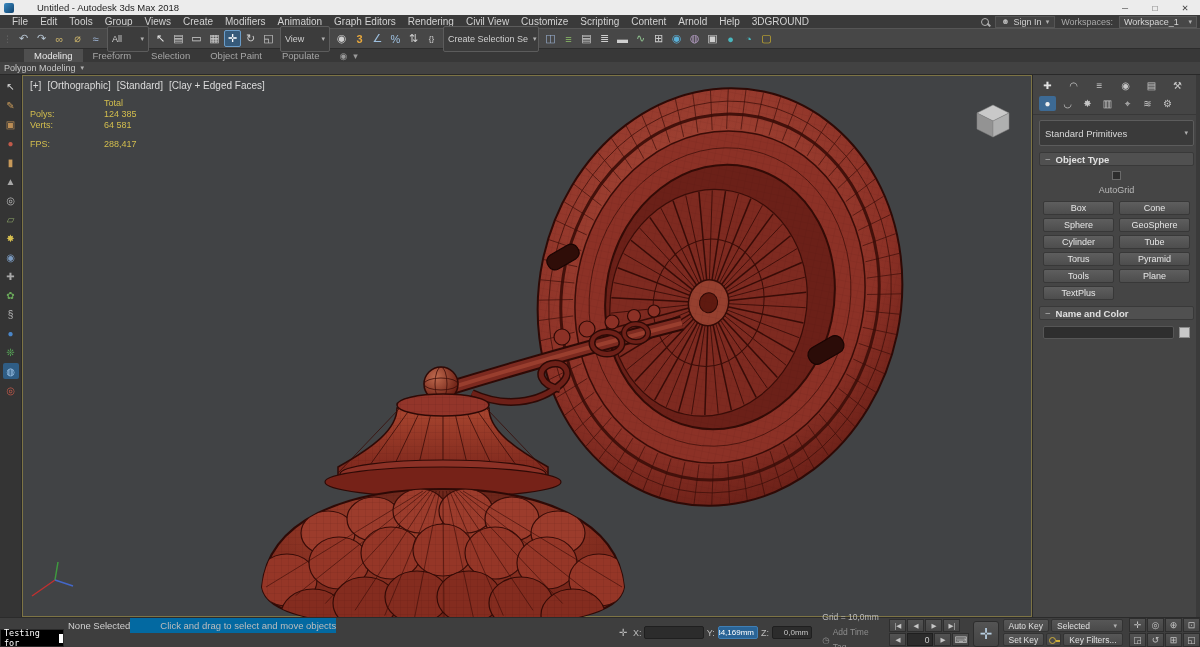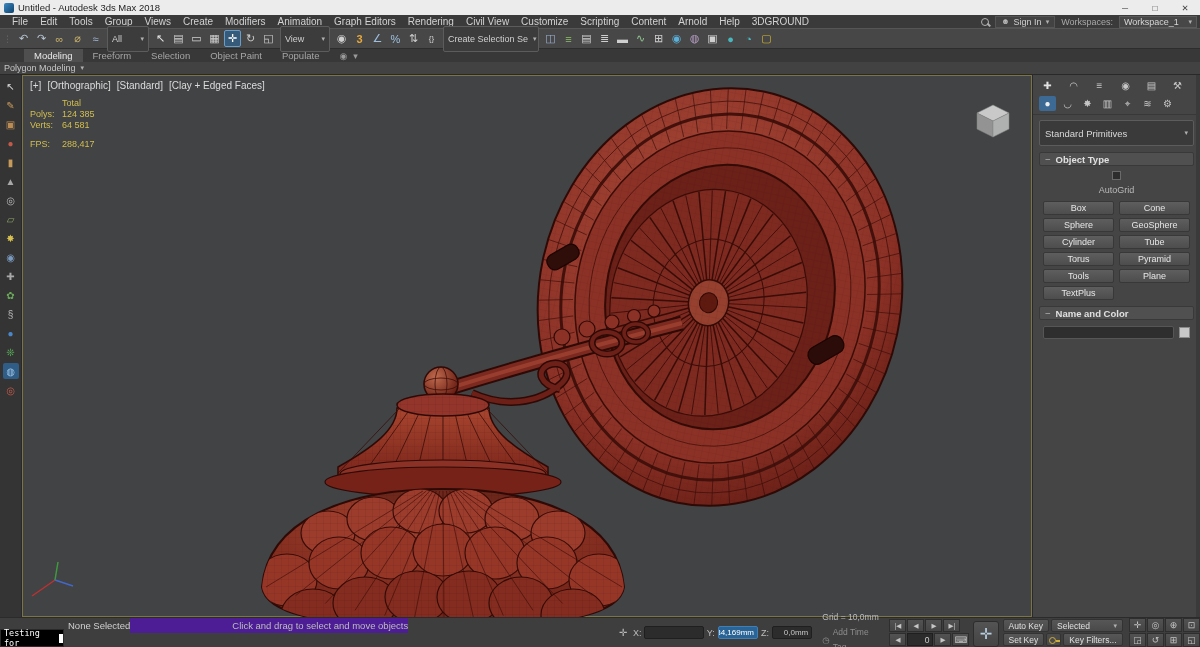--- a/index.html
+++ b/index.html
@@ -1,20 +1,20 @@
 <!DOCTYPE html>
 <html><head>
 <meta charset="utf-8">
 <style>
   * { margin:0; padding:0; box-sizing:border-box; }
   html,body { width:1200px; height:647px; overflow:hidden; }
   body { font-family:"Liberation Sans", sans-serif; background:#3c3c3c; position:relative; font-size:10px; color:#ccc; }
 
   
-  .titlebar { height:15px; background:#ececec; display:flex; align-items:center; padding-left:4px; gap:4px; }
+  .titlebar { height:15px; background:#ececec; display:flex; align-items:center; padding-left:4px; gap:23px; }
   .app-icon { width:10px; height:10px; border-radius:2px; background:linear-gradient(135deg,#3b8ac2,#10436e); }
   .title-text { font-size:9.5px; color:#222; }
   .win-controls { margin-left:auto; display:flex; height:100%; }
   .win-btn { width:30px; height:100%; display:flex; align-items:center; justify-content:center; font-size:8.5px; color:#444; }
 
   
   .menubar { height:13px; background:#3a3a3a; display:flex; align-items:center; padding-left:6px; }
   .menu-item { padding:16px 6px; font-size:10px; color:#d2d2d2; white-space:nowrap; cursor:default; }
   .menu-right { margin-left:auto; display:flex; align-items:center; gap:6px; padding-right:3px; }
   .mag { width:8px; height:8px; border:1.2px solid #b0b0b0; border-radius:50%; position:relative; }
@@ -38,21 +38,21 @@
 
   
   .main { height:542px; display:flex; position:relative; }
   .leftstrip { width:22px; background:#343434; border-right:1px solid #292929; display:flex; flex-direction:column; align-items:center; gap:3px; padding-top:3px; }
   .ls-icon { width:16px; height:16px; display:flex; align-items:center; justify-content:center; font-size:10px; }
 
   .viewport { position:relative; width:1010px; height:542px; background:#414345; box-shadow:inset 0 0 0 1px rgba(185,165,70,.5); }
   .viewport svg { position:absolute; inset:0; }
   .vp-label { position:absolute; top:5px; left:8px; display:flex; gap:6px; font-size:10px; color:#dcdcdc; z-index:3; }
   .vp-stats { position:absolute; top:23px; left:8px; z-index:3; font-size:9px; line-height:11px; color:#d3be4e; }
-  .srow { display:flex; }
+  .srow { display:flex;gap:42px; }
   .sl { width:32px; }
   .fpsrow { margin-top:8px; }
 
   
   .cmdpanel { width:168px; background:#454545; border-left:1px solid #2a2a2a; position:relative; display:flex; flex-direction:column; }
   .panel-tabs { display:flex; justify-content:space-between; padding:3px 14px 1px 6px; }
   .p-icon { width:17px; height:15px; display:flex; align-items:center; justify-content:center; font-size:10px; }
   .panel-cats { display:flex; gap:3px; padding:2px 6px 3px; border-bottom:1px solid #383838; }
   .prim-dd { margin:5px 6px 2px; height:15px; background:#3a3a3a; border:1px solid #5c5c5c; border-radius:2px; display:flex; align-items:center; justify-content:space-between; padding:12px 5px; font-size:9.5px; color:#d8d8d8; }
   .rollout { margin:4px 6px 0; height:14px; background:#505050; border:1px solid #393939; border-radius:2px; display:flex; align-items:center; gap:5px; padding:0 5px; font-size:9.5px; font-weight:bold; color:#e0e0e0; }
@@ -63,21 +63,21 @@
   .obj-btn { height:14px; background:linear-gradient(#5e5e5e,#4d4d4d); border:1px solid #383838; border-radius:2px; color:#e6e6e6; font-size:9px; display:flex; align-items:center; justify-content:center; }
   .nc-row { display:flex; align-items:center; gap:5px; padding:6px 10px; }
   .name-field { flex:1; height:13px; background:#2e2e2e; border:1px solid #565656; border-radius:2px; }
   .color-swatch { width:11px; height:11px; background:#c8c8c8; border:1px solid #8a8a8a; }
   .panel-scrollbar { position:absolute; right:0; top:0; bottom:0; width:4px; background:#3a3a3a; }
 
   
   .statusbar { height:30px; background:#3e3e3e; border-top:1px solid #2b2b2b; display:flex; position:relative; }
   .sb-left { width:640px; display:flex; flex-direction:row; }
   .sb-row1 { height:15px; display:flex; align-items:center; padding-left:68px; font-size:9.5px; color:#d0d0d0; }
-  .sb-row2 { height:15px; background:#4c1d95; display:flex; align-items:center; padding-left:102px; font-size:9.5px; color:#bdbdbd; }
+  .sb-row2 { height:15px; background:#0369a1; display:flex; align-items:center; padding-left:30px; font-size:9.5px; color:#bdbdbd; }
   .testing-overlay { position:absolute; left:0; bottom:0; width:64px; height:18px; background:#000; border:1px solid #2a2a2a; color:#fff; font-family:"DejaVu Sans Mono", monospace; font-size:8.5px; display:flex; align-items:center; padding-left:3px; z-index:6; }
   .tcaret { display:inline-block; width:4px; height:9px; background:#fff; margin-left:2px; }
   .sb-center { display:flex; align-items:center; gap:3px; }
   .sb-ico { width:14px; font-size:10px; color:#b9b9b9; text-align:center; }
   .coord-label { font-size:9px; color:#bdbdbd; }
   .coord { height:13px; background:#2c2c2c; border:1px solid #1f1f1f; border-radius:2px; font-size:8px; color:#c8c8c8; display:flex; align-items:center; justify-content:flex-end; padding:0 3px; overflow:hidden; white-space:nowrap; }
   .cx { width:62px; } .cy { width:42px; } .cz { width:42px; }
   .coord.sel { background:#2a6496; color:#fff; border-color:#3f7fb5; }
   .grid-col { display:flex; flex-direction:column; margin-left:7px; font-size:8.5px; line-height:15px; color:#bdbdbd; }
   .addtime { color:#8d8d8d; display:flex; gap:3px; align-items:center; }

